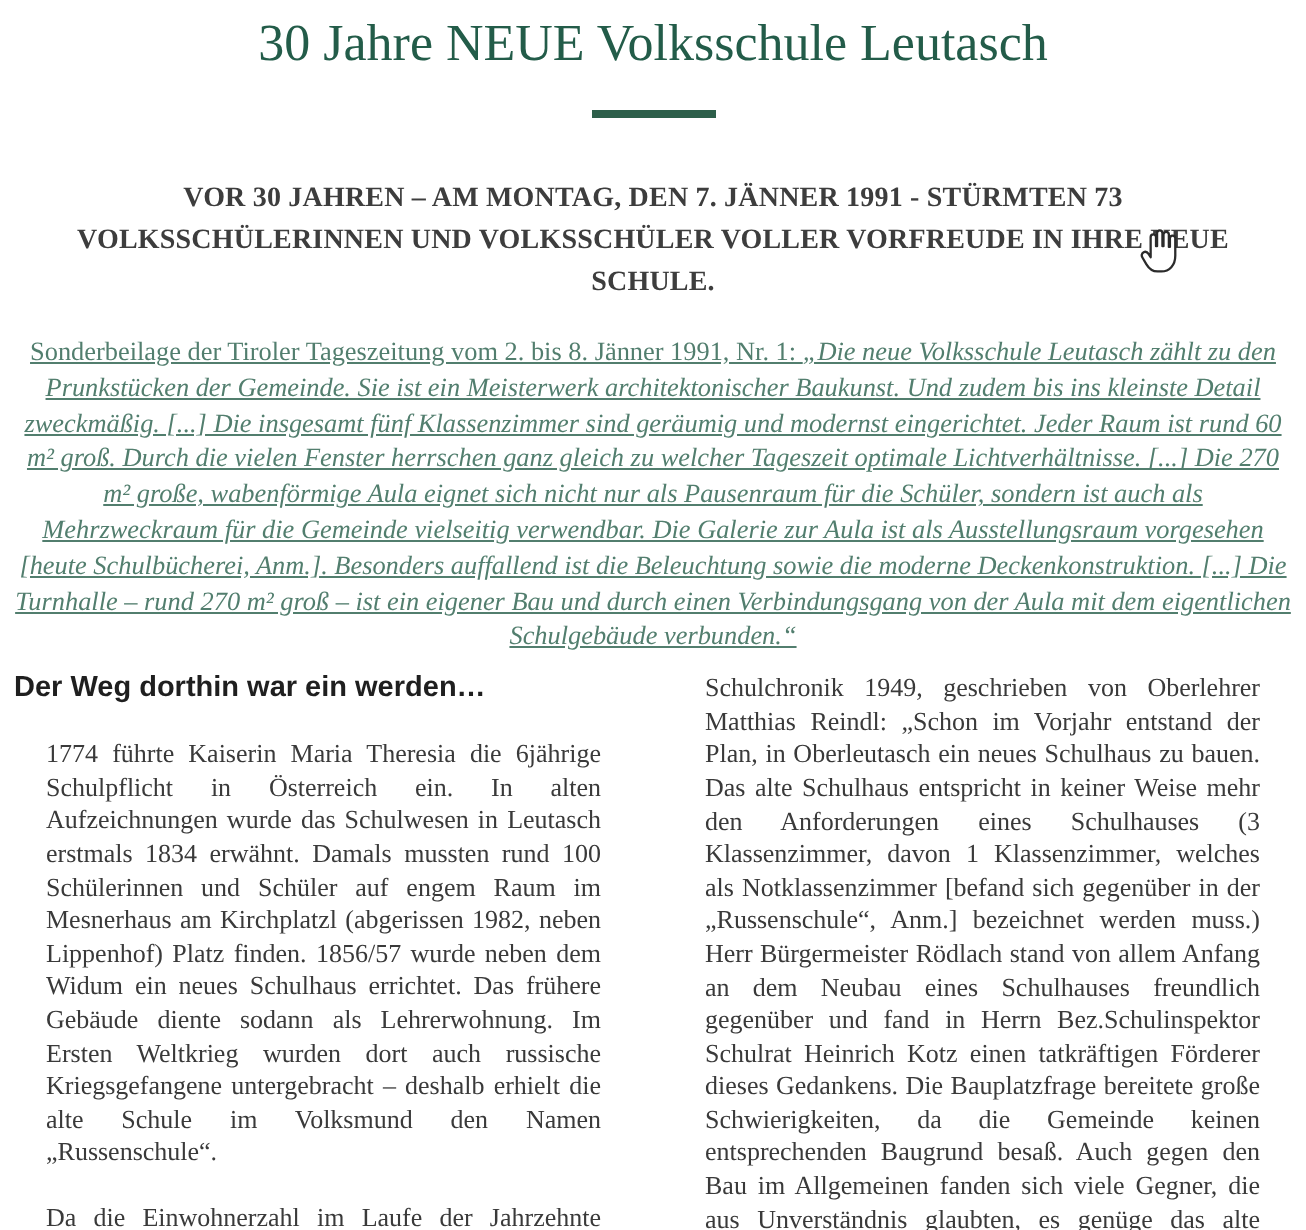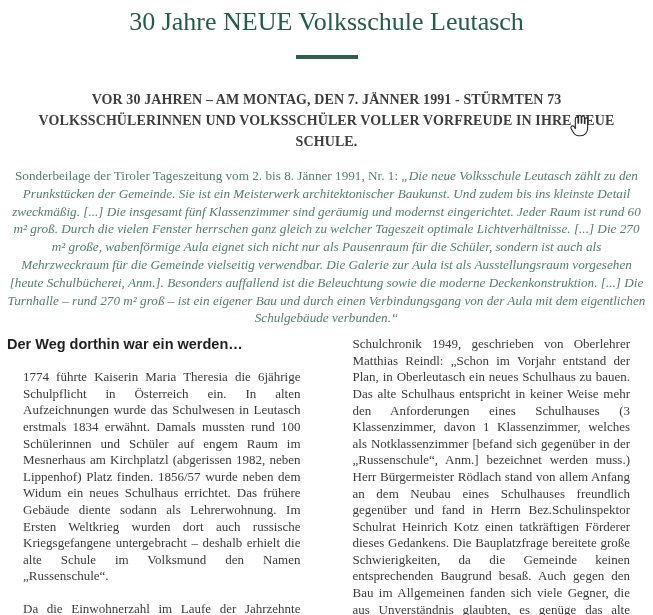--- a/index.html
+++ b/index.html
@@ -52,20 +52,21 @@
     width: 23px;
     height: 26px;
   }
   .hand-cursor svg { display: block; width: 100%; height: 100%; }
   .intro {
     margin: 15px 0 0 0;
     text-align: center;
     font-size: 13.2px;
     line-height: 17.8px;
     color: #527e6e;
+    text-decoration: underline;
   }
   .intro .quote { font-style: italic; }
   .article {
     margin-top: 9px;
     height: 318px;
     overflow: hidden;
     column-count: 2;
     column-gap: 20px;
     column-fill: auto;
     text-align: justify;

